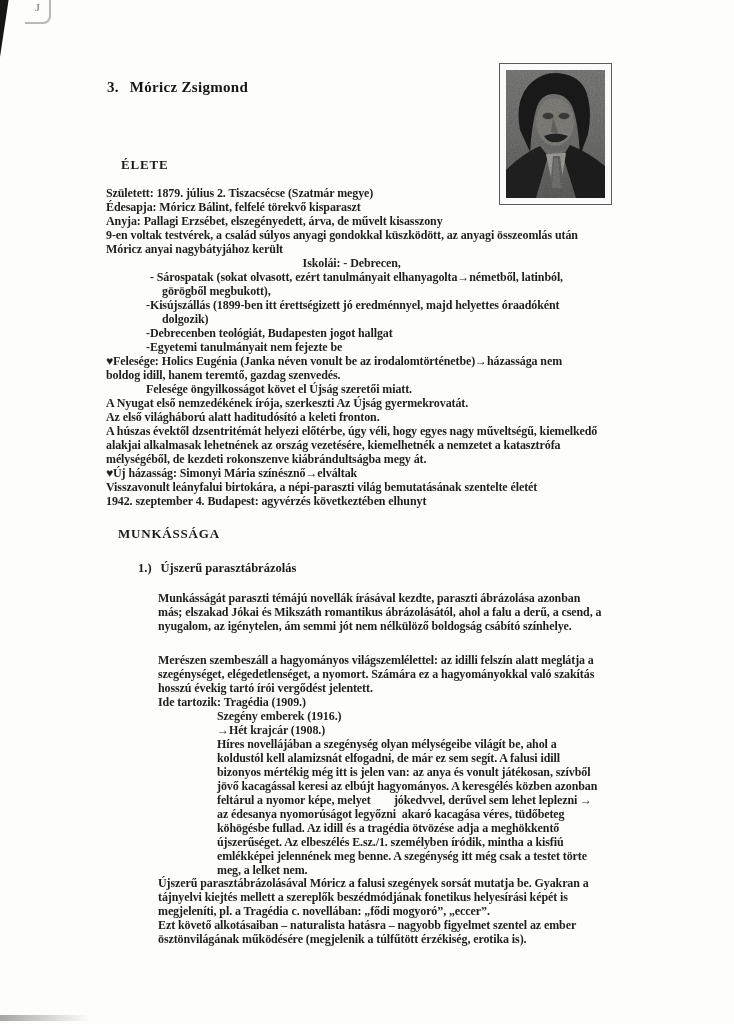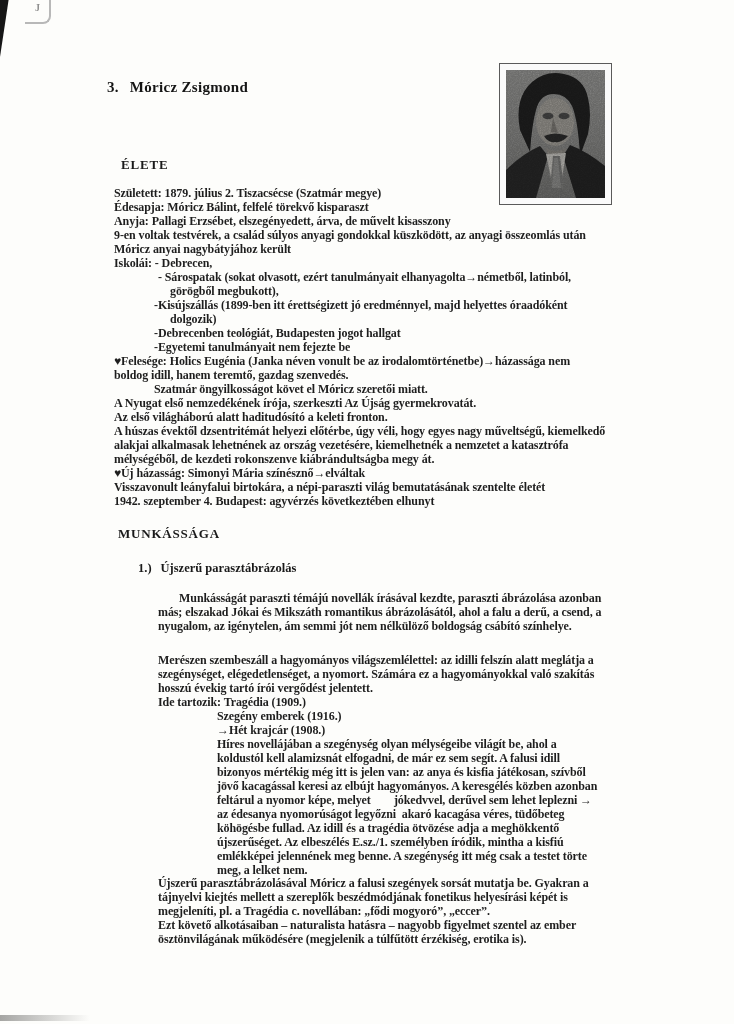--- a/index.html
+++ b/index.html
@@ -14,21 +14,21 @@
   }
   .doc-title{
     position:absolute;left:107px;top:79px;font-size:15px;font-weight:700;
     letter-spacing:0.3px;display:flex;gap:11px;color:#151515;
   }
   .section-heading{
     position:absolute;font-weight:700;font-size:13px;letter-spacing:0.8px;color:#1a1a1a;
   }
   .heading-elete{left:121px;top:157px;}
   .heading-munkassaga{left:118px;top:526px;}
-  .life-lines{position:absolute;left:114px;top:186px;}
+  .life-lines{position:absolute;left:106px;top:186px;}
   .works-item{
     position:absolute;left:138px;top:561px;font-size:12.5px;font-weight:700;
     display:flex;gap:9px;color:#1a1a1a;
   }
   .works-a{position:absolute;left:125px;top:591px;}
   .works-b{position:absolute;left:125px;top:876px;}
   .portrait-frame{
     position:absolute;left:499px;top:63px;width:113px;height:142px;
     border:1px solid #5a5a5a;background:#fafafa;box-sizing:border-box;padding:6px;
   }
@@ -99,60 +99,60 @@
   </div>
 
   <div class="section-heading heading-elete">ÉLETE</div>
 
   <div class="life-lines">
       <div class="tline" style="padding-left: 0px;">Született: 1879. július 2. Tiszacsécse (Szatmár megye)</div>
       <div class="tline" style="padding-left: 0px;">Édesapja: Móricz Bálint, felfelé törekvő kisparaszt</div>
       <div class="tline" style="padding-left: 0px;">Anyja: Pallagi Erzsébet, elszegényedett, árva, de művelt kisasszony</div>
       <div class="tline" style="padding-left: 0px;">9-en voltak testvérek, a család súlyos anyagi gondokkal küszködött, az anyagi összeomlás után</div>
       <div class="tline" style="padding-left: 0px;">Móricz anyai nagybátyjához került</div>
-      <div class="tline" style="padding-left: 0px;">Iskolái: - Debrecen,</div>
+      <div class="tline" style="padding-left: 0px; text-align: center;">Iskolái: - Debrecen,</div>
       <div class="tline" style="padding-left: 44px;">- Sárospatak (sokat olvasott, ezért tanulmányait elhanyagolta→németből, latinból,</div>
       <div class="tline" style="padding-left: 56px;">görögből megbukott),</div>
       <div class="tline" style="padding-left: 40px;">-Kisújszállás (1899-ben itt érettségizett jó eredménnyel, majd helyettes óraadóként</div>
       <div class="tline" style="padding-left: 56px;">dolgozik)</div>
       <div class="tline" style="padding-left: 40px;">-Debrecenben teológiát, Budapesten jogot hallgat</div>
       <div class="tline" style="padding-left: 40px;">-Egyetemi tanulmányait nem fejezte be</div>
       <div class="tline" style="padding-left: 0px;">♥Felesége: Holics Eugénia (Janka néven vonult be az irodalomtörténetbe)→házassága nem</div>
       <div class="tline" style="padding-left: 0px;">boldog idill, hanem teremtő, gazdag szenvedés.</div>
-      <div class="tline" style="padding-left: 40px;">Szatmár öngyilkosságot követ el Móricz szeretői miatt.</div>
+      <div class="tline" style="padding-left: 40px;">Felesége öngyilkosságot követ el Újság szeretői miatt.</div>
       <div class="tline" style="padding-left: 0px;">A Nyugat első nemzedékének írója, szerkeszti Az Újság gyermekrovatát.</div>
       <div class="tline" style="padding-left: 0px;">Az első világháború alatt haditudósító a keleti fronton.</div>
       <div class="tline" style="padding-left: 0px;">A húszas évektől dzsentritémát helyezi előtérbe, úgy véli, hogy egyes nagy műveltségű, kiemelkedő</div>
       <div class="tline" style="padding-left: 0px;">alakjai alkalmasak lehetnének az ország vezetésére, kiemelhetnék a nemzetet a katasztrófa</div>
       <div class="tline" style="padding-left: 0px;">mélységéből, de kezdeti rokonszenve kiábrándultságba megy át.</div>
       <div class="tline" style="padding-left: 0px;">♥Új házasság: Simonyi Mária színésznő→elváltak</div>
       <div class="tline" style="padding-left: 0px;">Visszavonult leányfalui birtokára, a népi-paraszti világ bemutatásának szentelte életét</div>
       <div class="tline" style="padding-left: 0px;">1942. szeptember 4. Budapest: agyvérzés következtében elhunyt</div>
     </div>
 
   <div class="section-heading heading-munkassaga">MUNKÁSSÁGA</div>
 
   <div class="works-item">
     <span>1.)</span>
     <span>Újszerű parasztábrázolás</span>
   </div>
 
   <div class="works-a">
-      <div class="tline" style="padding-left: 33px; text-align: right;">Munkásságát paraszti témájú novellák írásával kezdte, paraszti ábrázolása azonban</div>
+      <div class="tline" style="padding-left: 33px;">Munkásságát paraszti témájú novellák írásával kezdte, paraszti ábrázolása azonban</div>
       <div class="tline" style="padding-left: 33px;">más; elszakad Jókai és Mikszáth romantikus ábrázolásától, ahol a falu a derű, a csend, a</div>
       <div class="tline" style="padding-left: 33px;">nyugalom, az igénytelen, ám semmi jót nem nélkülöző boldogság csábító színhelye.</div>
       <div class="tline" style="padding-left: 33px; margin-top: 20px;">Merészen szembeszáll a hagyományos világszemlélettel: az idilli felszín alatt meglátja a</div>
       <div class="tline" style="padding-left: 33px;">szegénységet, elégedetlenséget, a nyomort. Számára ez a hagyományokkal való szakítás</div>
       <div class="tline" style="padding-left: 33px;">hosszú évekig tartó írói vergődést jelentett.</div>
       <div class="tline" style="padding-left: 33px;">Ide tartozik: Tragédia (1909.)</div>
       <div class="tline" style="padding-left: 92px;">Szegény emberek (1916.)</div>
       <div class="tline" style="padding-left: 92px;">→Hét krajcár (1908.)</div>
       <div class="tline" style="padding-left: 92px;">Híres novellájában a szegénység olyan mélységeibe világít be, ahol a</div>
       <div class="tline" style="padding-left: 92px;">koldustól kell alamizsnát elfogadni, de már ez sem segít. A falusi idill</div>
-      <div class="tline" style="padding-left: 92px;">bizonyos mértékig még itt is jelen van: az anya és kisfia játékosan, szívből</div>
+      <div class="tline" style="padding-left: 92px;">bizonyos mértékig még itt is jelen van: az anya és vonult játékosan, szívből</div>
       <div class="tline" style="padding-left: 92px;">jövő kacagással keresi az elbújt hagyományos. A keresgélés közben azonban</div>
       <div class="tline" style="padding-left: 92px;">feltárul a nyomor képe, melyet        jókedvvel, derűvel sem lehet leplezni →</div>
       <div class="tline" style="padding-left: 92px;">az édesanya nyomorúságot legyőzni  akaró kacagása véres, tüdőbeteg</div>
       <div class="tline" style="padding-left: 92px;">köhögésbe fullad. Az idill és a tragédia ötvözése adja a meghökkentő</div>
       <div class="tline" style="padding-left: 92px;">újszerűséget. Az elbeszélés E.sz./1. személyben íródik, mintha a kisfiú</div>
       <div class="tline" style="padding-left: 92px;">emlékképei jelennének meg benne. A szegénység itt még csak a testet törte</div>
       <div class="tline" style="padding-left: 92px;">meg, a lelket nem.</div>
     </div>
 
   <div class="works-b">

